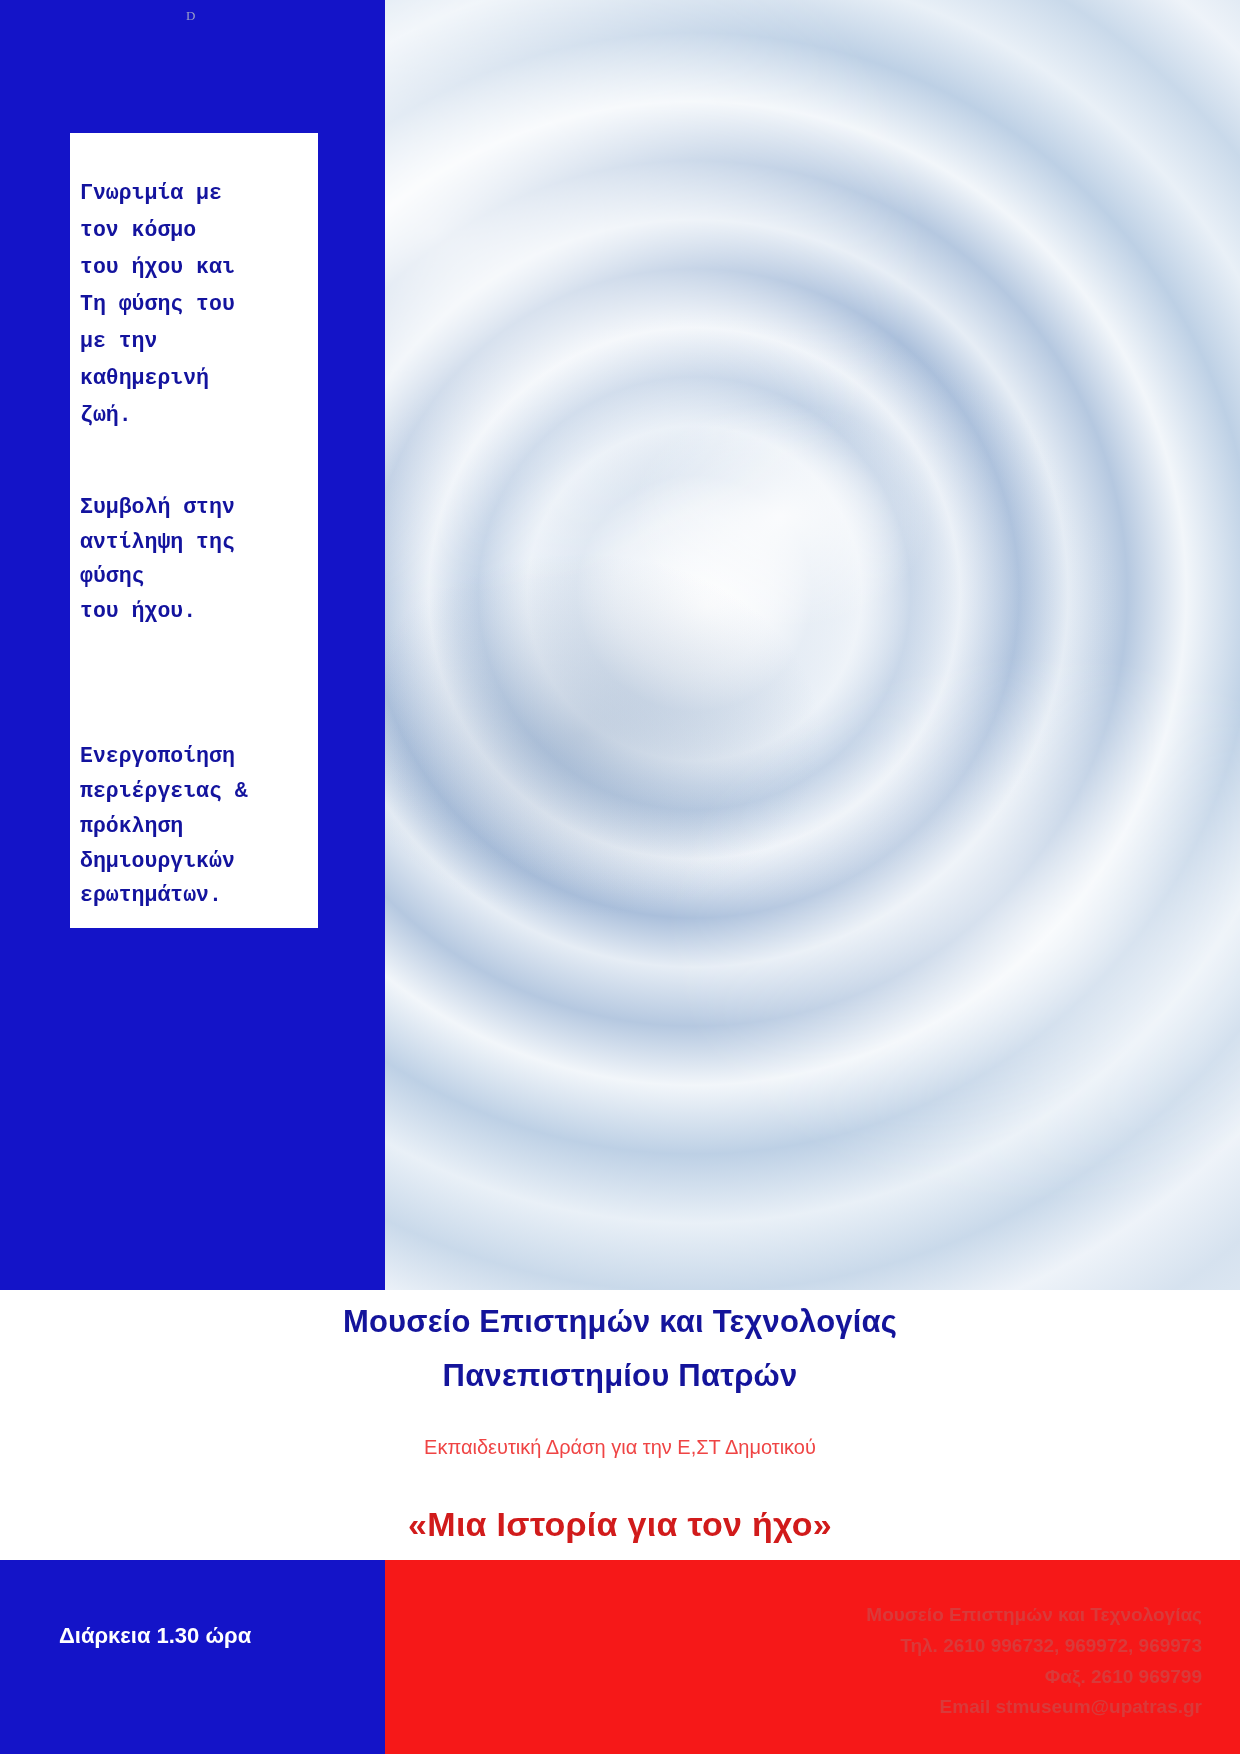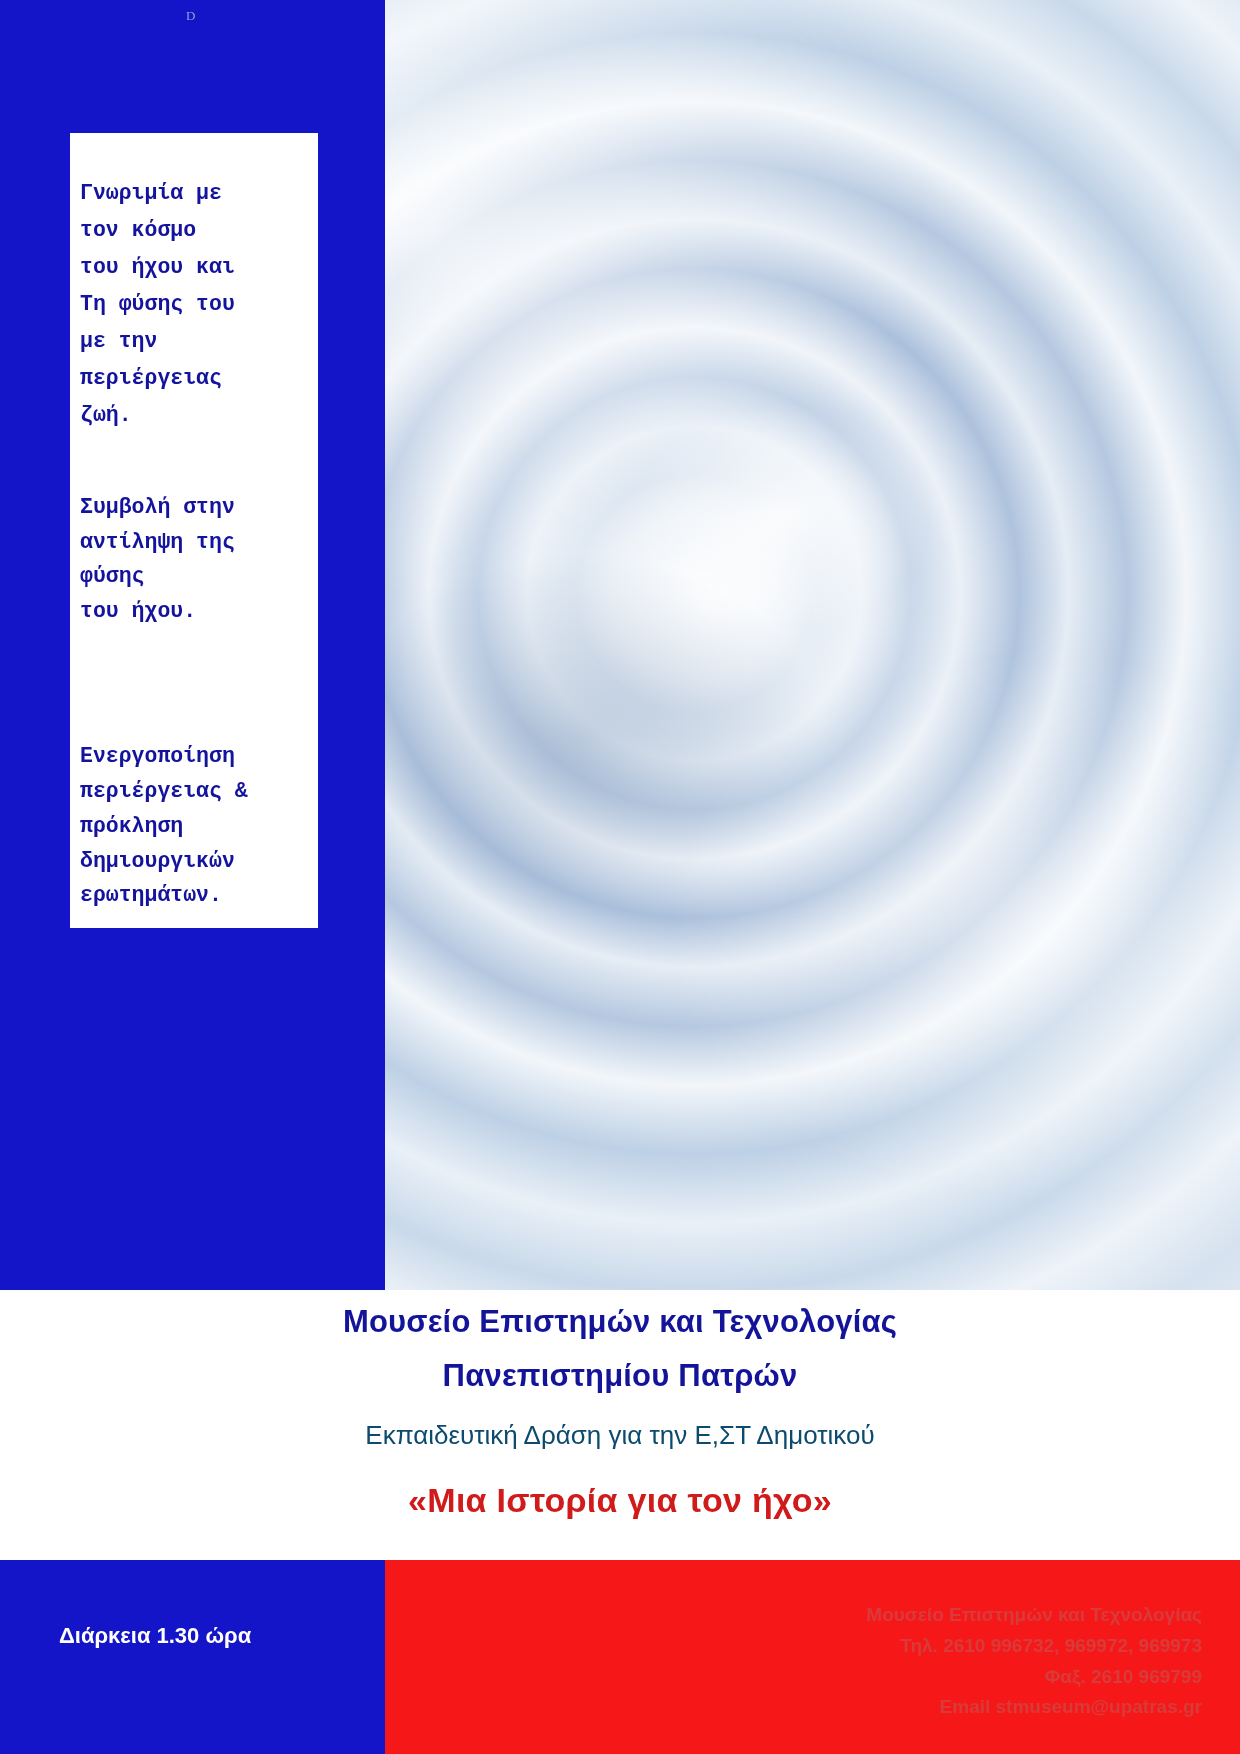--- a/index.html
+++ b/index.html
@@ -114,24 +114,24 @@
   .mid h1 {
     margin: 0;
     padding-top: 10px;
     color: #14149b;
     font-size: 31px;
     font-weight: bold;
     line-height: 1.42;
     letter-spacing: 0.2px;
   }
   .mid .subtitle {
-    margin: 0;
+    margin: 16px;
     padding-top: 22px;
-    color: #0c4a6e;
-    font-size: 26px;
+    color: #ef4444;
+    font-size: 20px;
     font-weight: normal;
   }
   .mid .maintitle {
     margin: 0;
     padding-top: 30px;
     color: #d11b1b;
     font-size: 34px;
     font-weight: bold;
     letter-spacing: 0.3px;
     text-align: center;
@@ -196,21 +196,21 @@
   <div class="tiny-mark">D</div>
 
   <div class="text-panel">
 
     <div class="block-a">
       <p>Γνωριμία με</p>
       <p>τον κόσμο</p>
       <p>του ήχου και</p>
       <p>Τη φύσης του</p>
       <p>με την</p>
-      <p>περιέργειας</p>
+      <p>καθημερινή</p>
       <p>ζωή.</p>
     </div>
 
     <div class="para-gap-1"></div>
 
     <div class="block-b">
       <p>Συμβολή στην</p>
       <p>αντίληψη  της</p>
       <p>φύσης</p>
       <p>του ήχου.</p>

